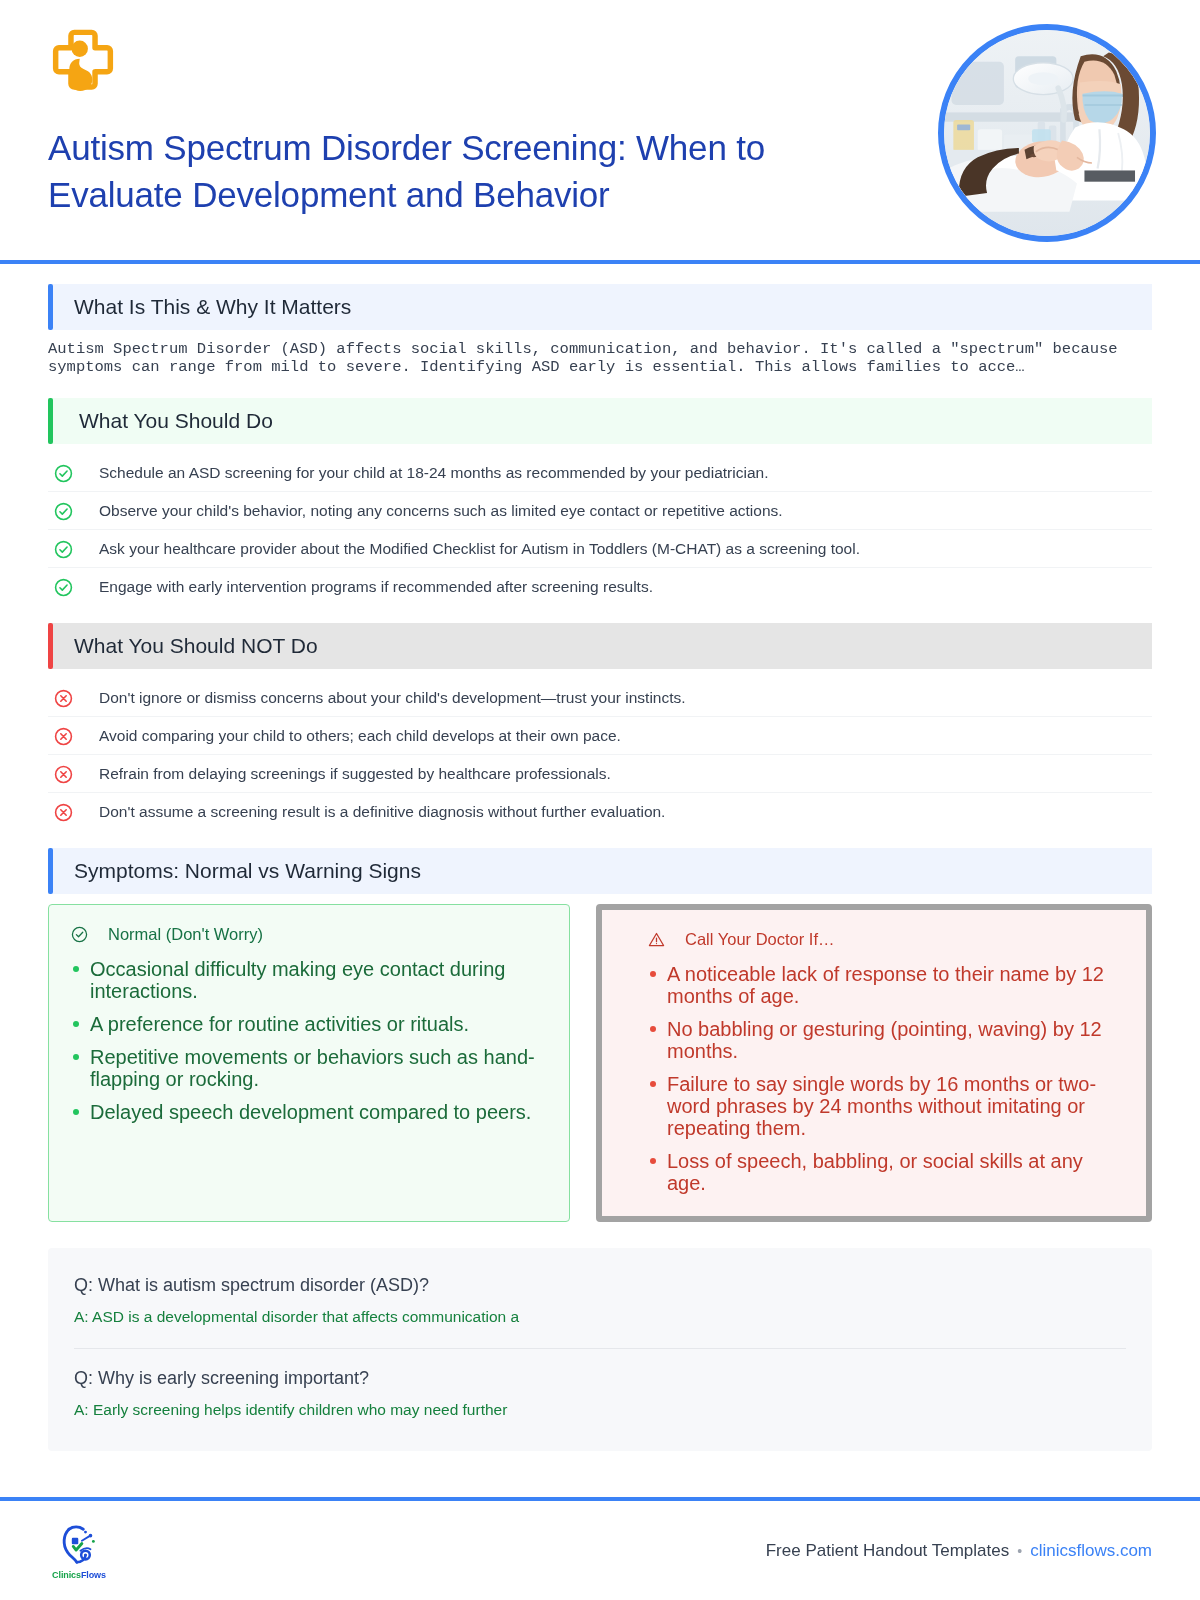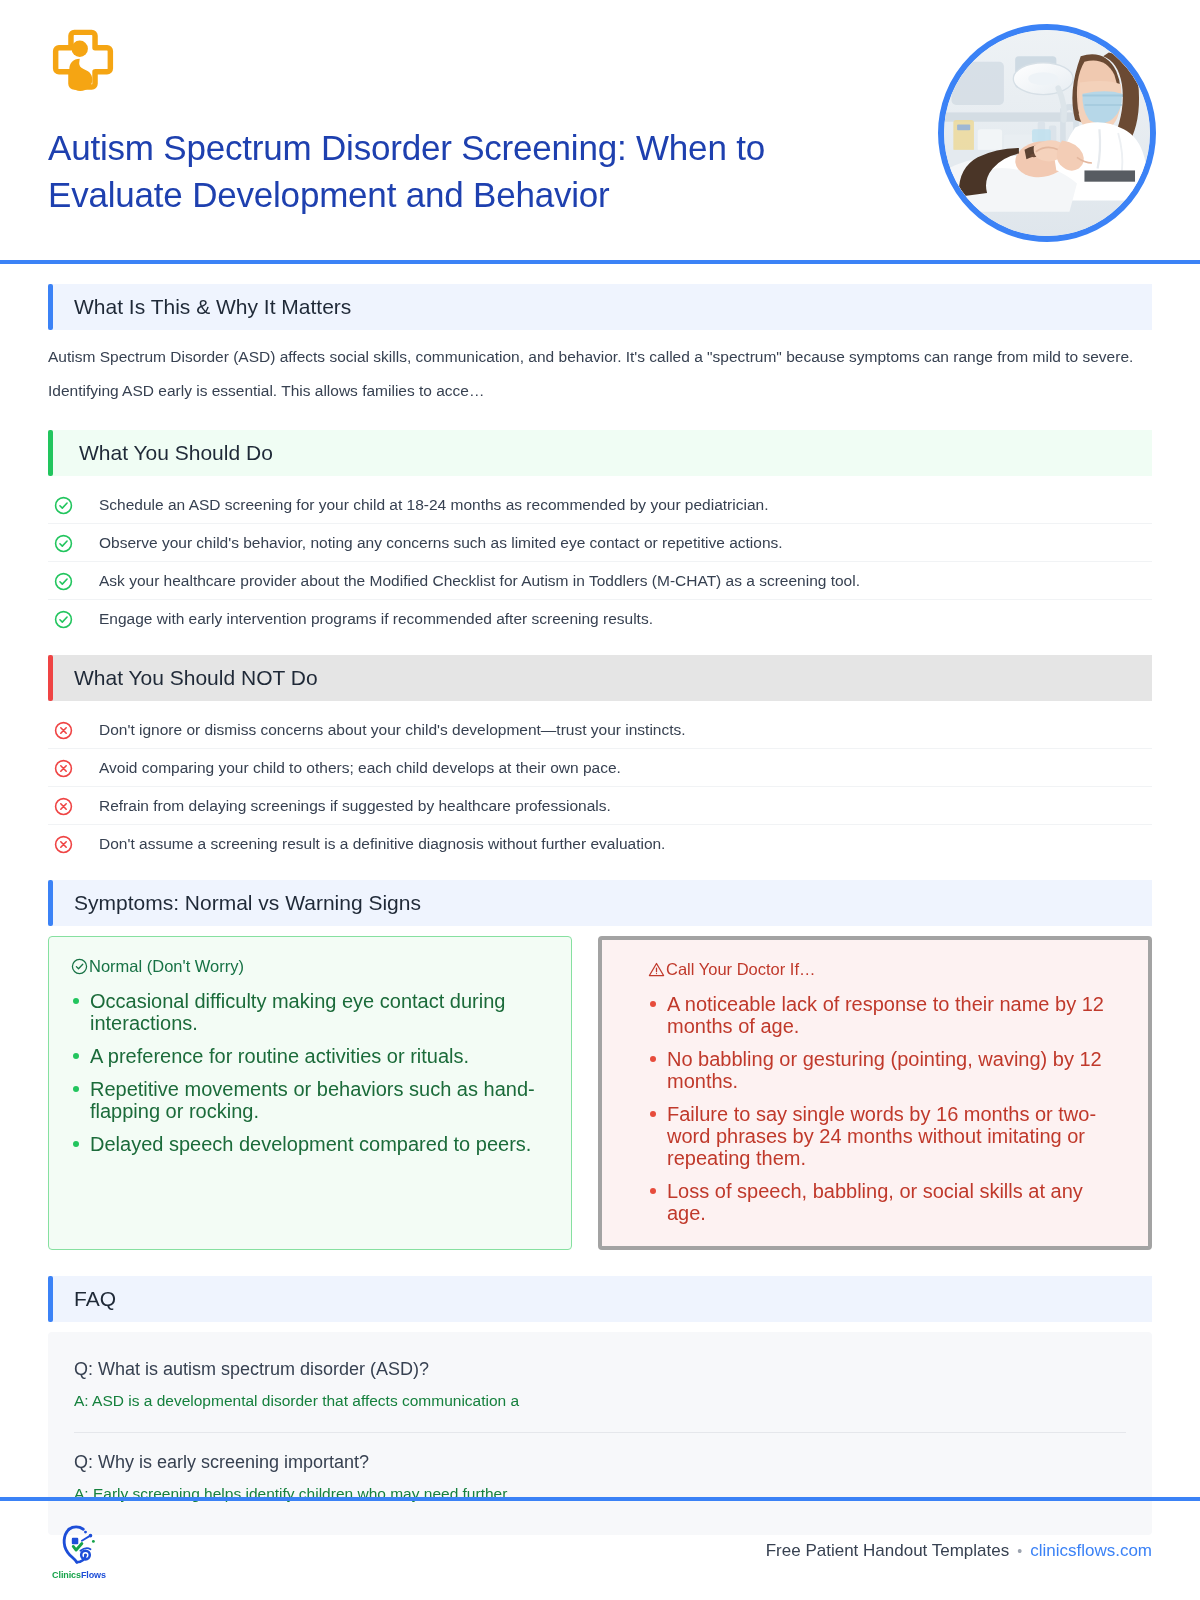--- a/index.html
+++ b/index.html
@@ -95,24 +95,25 @@
   }
   .sec-head.blue  { background: #eff4fe; }
   .sec-head.blue  .bar { background: #3b82f6; }
   .sec-head.green { background: #f0fdf4; padding-left: 31px; }
   .sec-head.green .bar { background: #22c55e; }
   .sec-head.red   { background: #e5e5e5; }
   .sec-head.red   .bar { background: #ef4444; }
 
   .intro-text {
     font-size: 15.5px;
-    line-height: 34px;
+    line-height: 18px;
     color: #374151;
     margin: 8px 0 22px 0;
     max-width: 1105px;
+    font-family: Liberation Mono, monospace;
   }
 
   
   .tip-list { margin-bottom: 18px; }
 
   .tip-row {
     display: flex;
     align-items: flex-end;
     gap: 26px;
     padding: 8px 0 8px 6px;
@@ -144,27 +145,27 @@
     flex: 1 1 0;
     border-radius: 4px;
     padding: 20px 22px 22px 22px;
   }
   .sym-panel.ok {
     background: #f3fcf5;
     border: 1px solid #86e0a0;
   }
   .sym-panel.warn {
     background: #fdf2f2;
-    border: 4px solid #a3a3a3;
+    border: 6px solid #a3a3a3;
     padding-left: 46px;
   }
   .sym-head {
     display: flex;
     align-items: center;
-    gap: 1px;
+    gap: 20px;
     font-size: 16.5px;
     margin-bottom: 14px;
   }
   .sym-panel.ok   .sym-head { color: #177245; }
   .sym-panel.warn .sym-head { color: #c0392b; }
   .sym-head svg { display: block; width: 17px; height: 17px; flex: 0 0 auto; }
 
   .sym-item {
     position: relative;
     padding-left: 19px;
@@ -474,24 +475,20 @@
           </span>
           <span>Call Your Doctor If…</span>
         </div>
         <div class="sym-item">A noticeable lack of response to their name by 12 months of age.</div>
         <div class="sym-item">No babbling or gesturing (pointing, waving) by 12 months.</div>
         <div class="sym-item">Failure to say single words by 16 months or two-word phrases by 24 months without imitating or repeating them.</div>
         <div class="sym-item">Loss of speech, babbling, or social skills at any age.</div>
       </div>
     </div>
 
-    <div class="sec-head blue">
-      <span class="bar"></span>
-      <span class="sec-title">FAQ</span>
-    </div>
 
     <div class="faq-box">
       <div class="faq-item">
         <div class="faq-q">Q: What is autism spectrum disorder (ASD)?</div>
         <div class="faq-a">A: ASD is a developmental disorder that affects communication a</div>
       </div>
       <div class="faq-item">
         <div class="faq-q">Q: Why is early screening important?</div>
         <div class="faq-a">A: Early screening helps identify children who may need further</div>
       </div>

